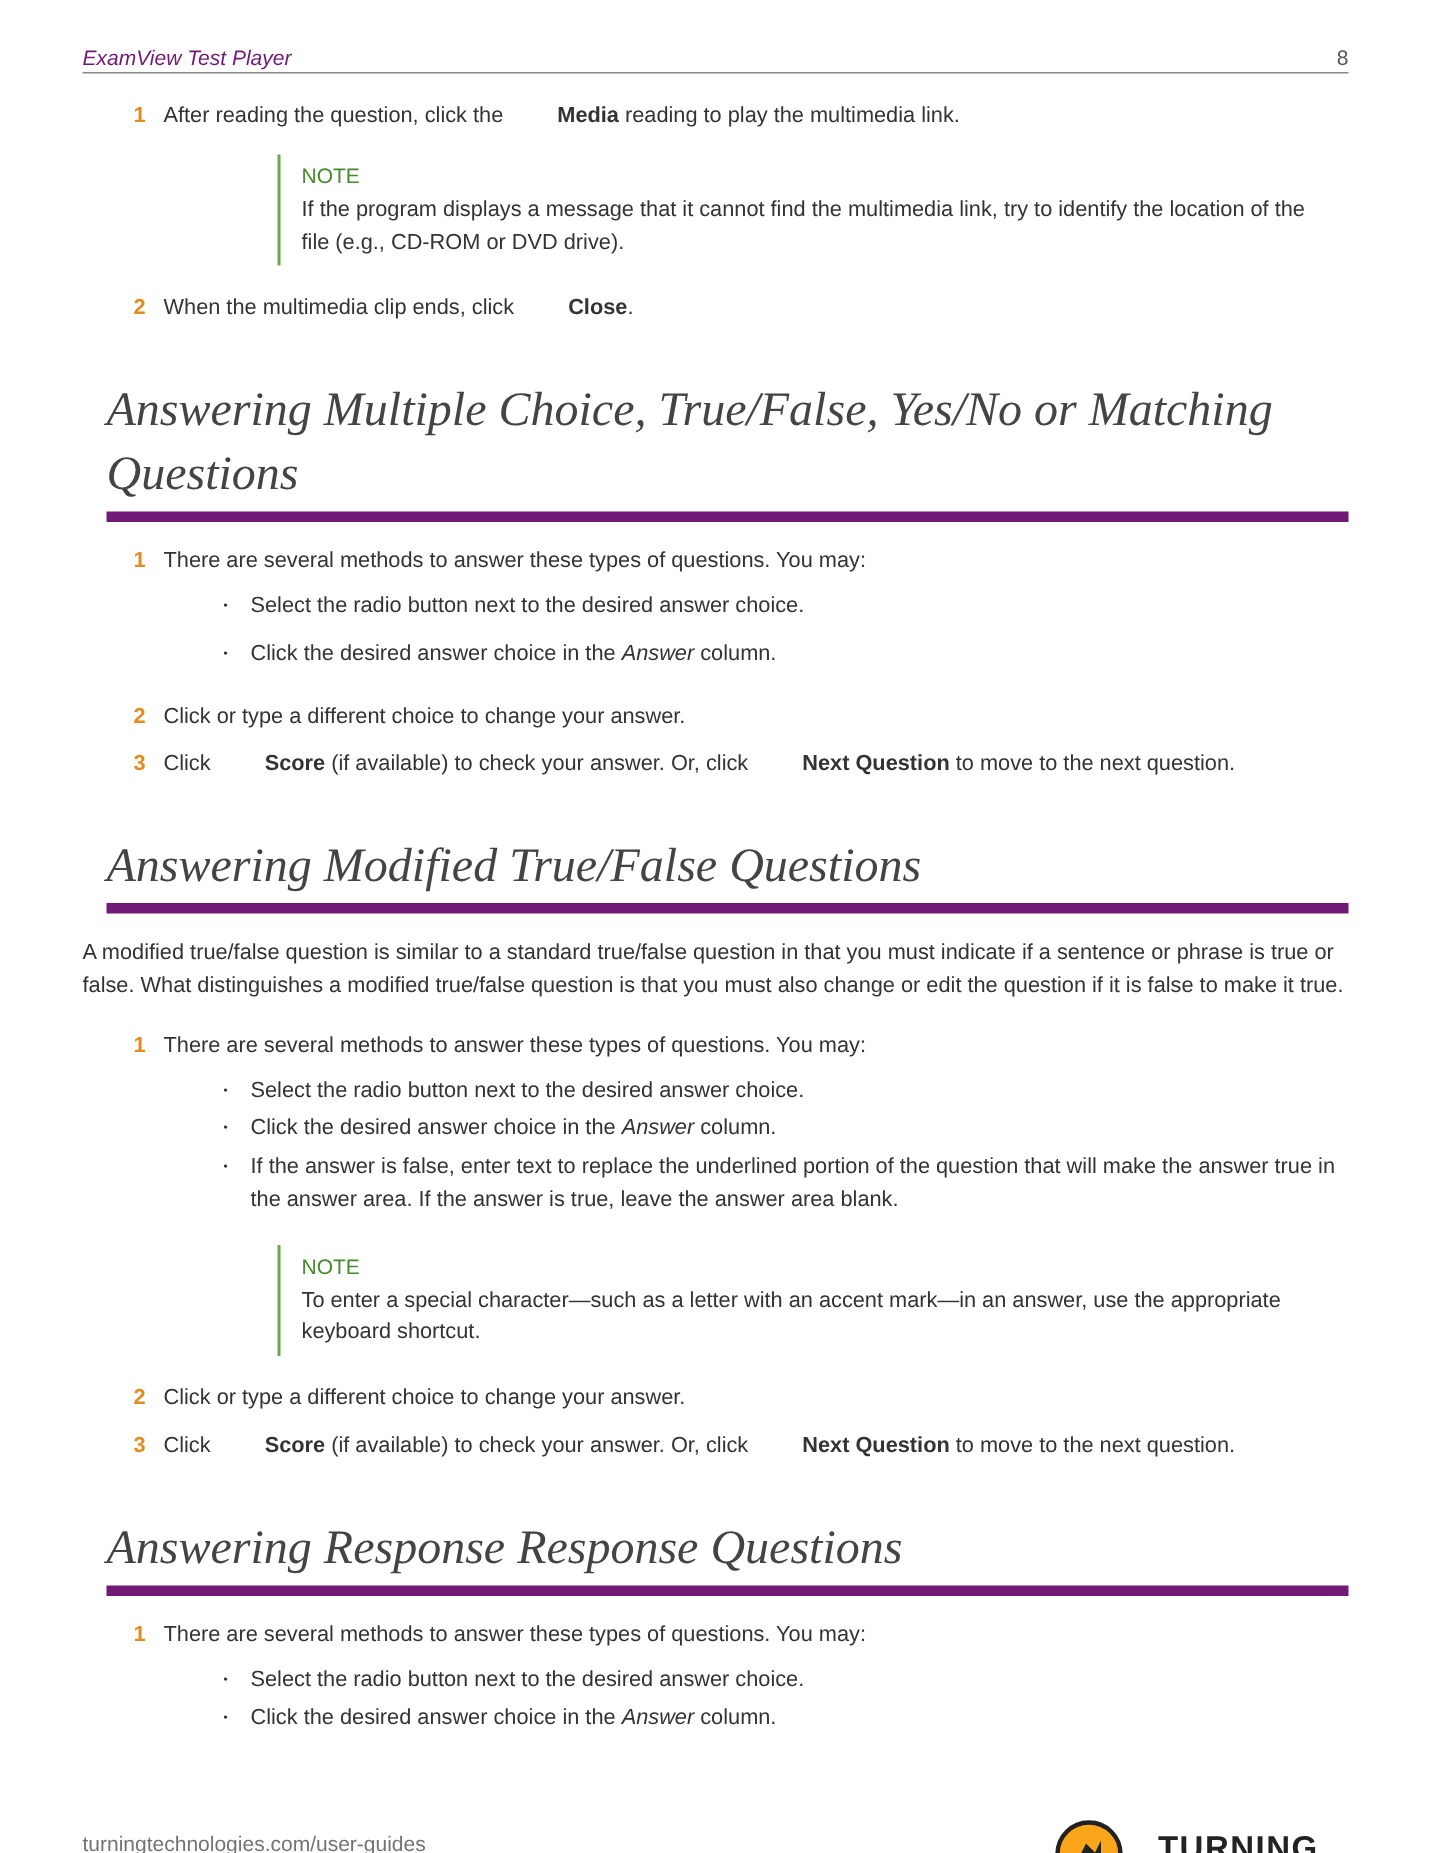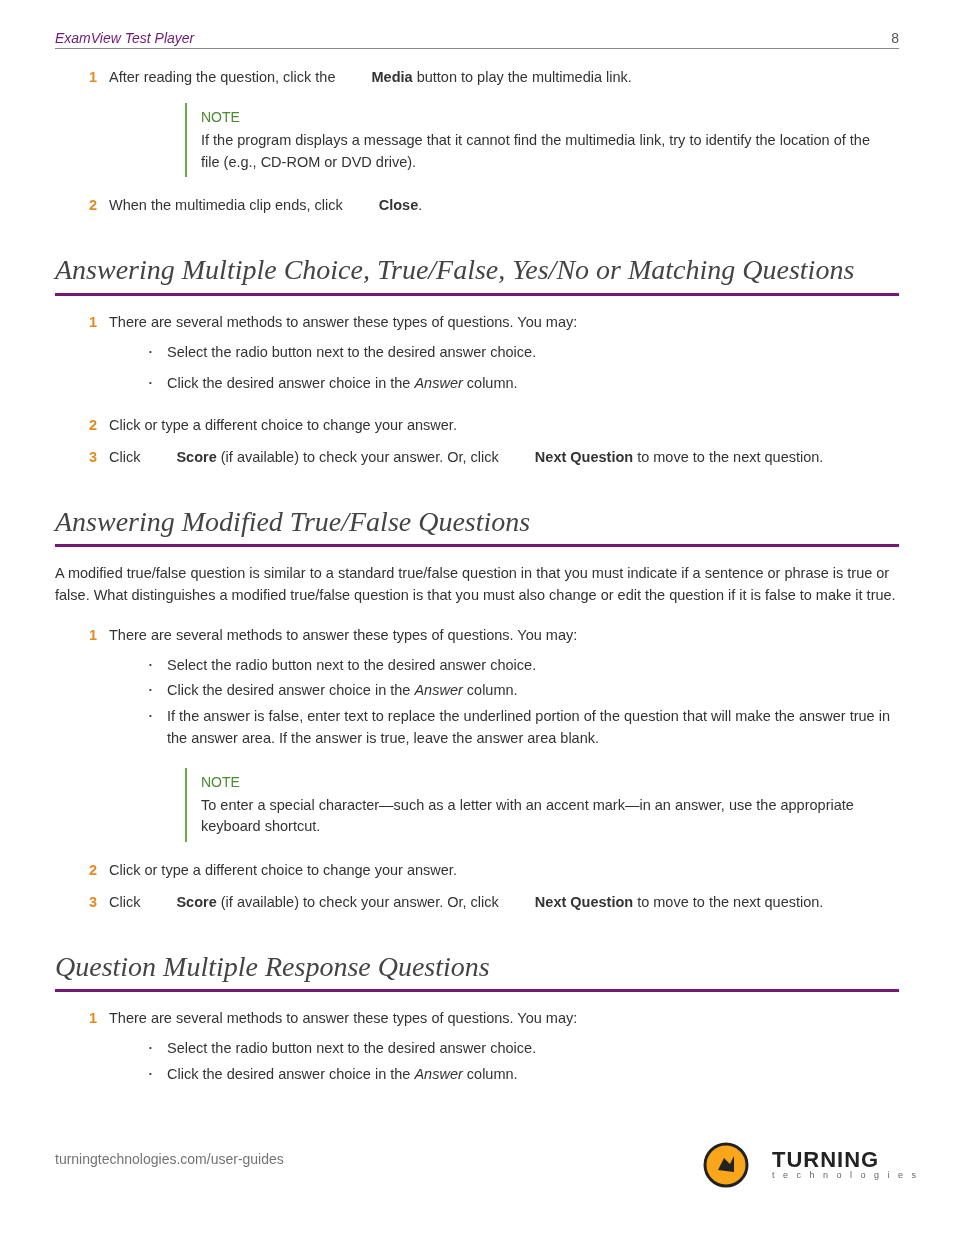--- a/index.html
+++ b/index.html
@@ -87,25 +87,25 @@
   .note-label {
     color: #4a8a2f;
     font-weight: normal;
     font-size: 14px;
     margin-bottom: 2px;
   }
   .section-heading {
     font-family: Georgia, 'Times New Roman', serif;
     font-style: italic;
     font-weight: normal;
-    font-size: 28px;
+    font-size: 32px;
     color: #444;
-    border-bottom: 3px solid #701a75;
+    border-bottom: 7px solid #701a75;
     padding-bottom: 4px;
-    margin: 34px 0 16px 0;
+    margin: 34px 0 16px 16px;
     line-height: 1.35;
   }
   .body-para {
     font-size: 14.5px;
     line-height: 1.5;
     margin: 14px 0 18px 0;
   }
   .bold { font-weight: bold; padding-left: 32px; }
   .ital { font-style: italic; }
   .footer {
@@ -143,21 +143,21 @@
 
   <div class="header-row">
     <span class="header-title">ExamView Test Player</span>
     <span class="page-num">8</span>
   </div>
 
   <ol class="ol-num">
     <li>
       <span class="num">1</span>
       <span class="content">
-        <span>After reading the question, click the </span><span class="bold">Media</span><span> button to play the multimedia link.</span>
+        <span>After reading the question, click the </span><span class="bold">Media</span><span> reading to play the multimedia link.</span>
       </span>
     </li>
   </ol>
 
   <div class="note-box">
     <div class="note-label">NOTE</div>
     <div>If the program displays a message that it cannot find the multimedia link, try to identify the location of the file (e.g., CD-ROM or DVD drive).</div>
   </div>
 
   <ol class="ol-num">
@@ -229,21 +229,21 @@
       <span class="content">Click or type a different choice to change your answer.</span>
     </li>
     <li>
       <span class="num">3</span>
       <span class="content">
         <span>Click </span><span class="bold">Score</span><span> (if available) to check your answer. Or, click </span><span class="bold">Next Question</span><span> to move to the next question.</span>
       </span>
     </li>
   </ol>
 
-  <h2 class="section-heading">Question Multiple Response Questions</h2>
+  <h2 class="section-heading">Answering Response Response Questions</h2>
 
   <div class="tight">
   <ol class="ol-num">
     <li>
       <span class="num">1</span>
       <span class="content">
         <span>There are several methods to answer these types of questions. You may:</span>
         <ul class="bullets small">
           <li>Select the radio button next to the desired answer choice.</li>
           <li>

